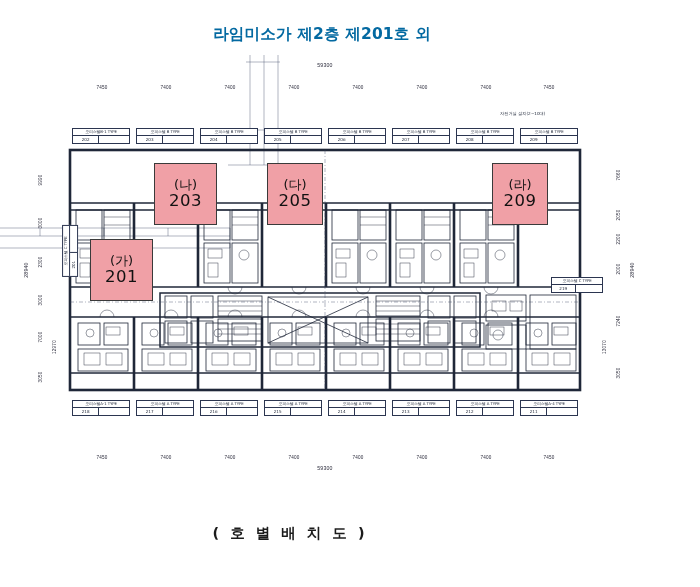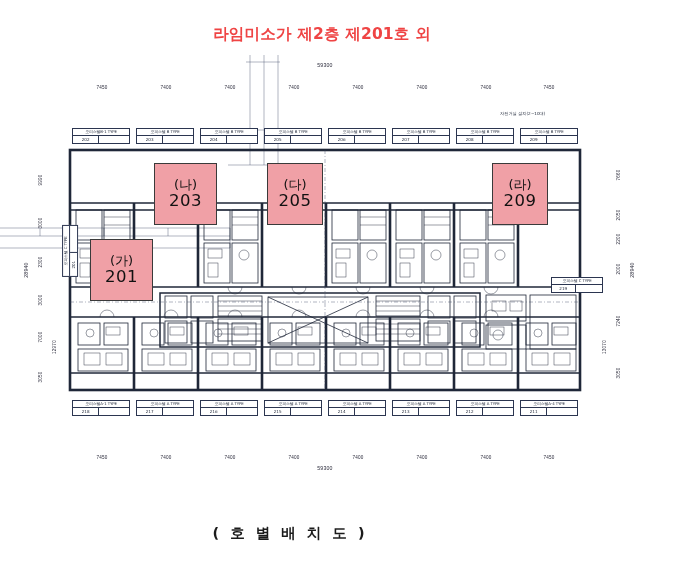--- a/index.html
+++ b/index.html
@@ -19,21 +19,21 @@
   
   .doc-title {
     position: absolute;
     top: 24px;
     left: 0;
     width: 644px;
     text-align: center;
     font-size: 15.5px;
     font-weight: 600;
     letter-spacing: 0.2px;
-    color: #ef4444;
+    color: #0369a1;
   }
 
   
   .doc-caption {
     position: absolute;
     top: 524px;
     left: 0;
     width: 580px;
     text-align: center;
     font-size: 14.5px;

